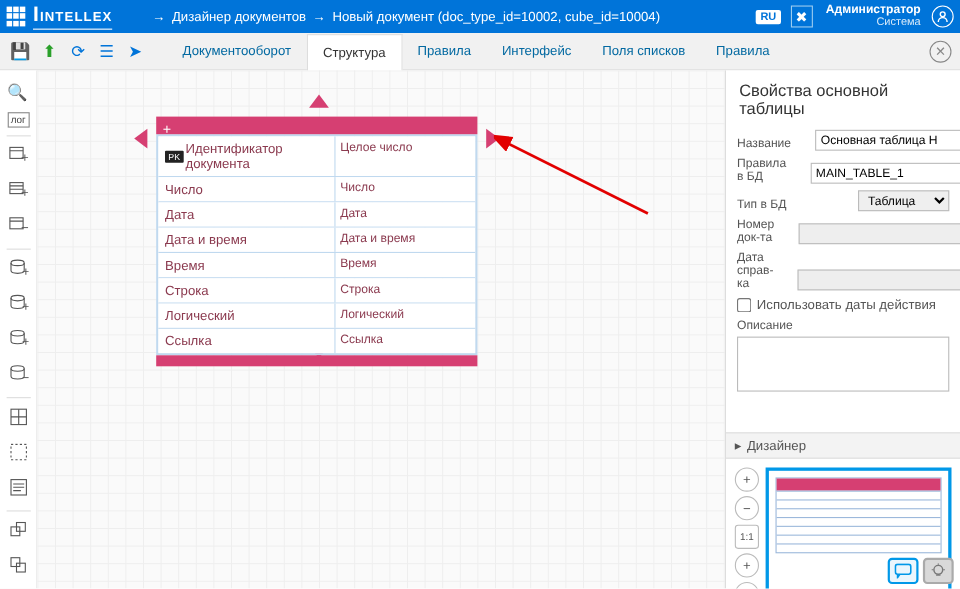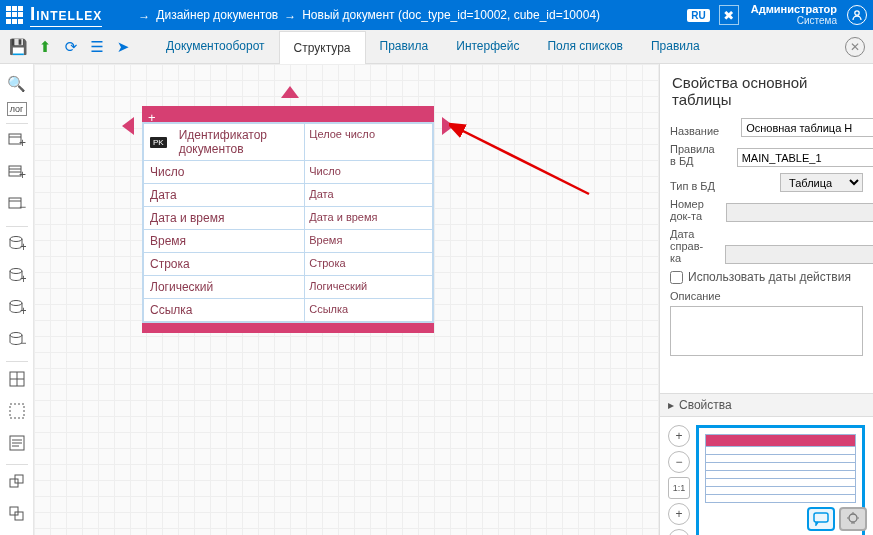--- a/index.html
+++ b/index.html
@@ -27,21 +27,21 @@
 .side{width:34px;background:#fff;border-right:1px solid #e6e6e6;display:flex;flex-direction:column;align-items:center;padding-top:6px;gap:0}
 .side-btn{width:28px;height:28px;display:flex;align-items:center;justify-content:center;color:#444;cursor:pointer;font-size:15px;margin-bottom:4px}
 .side-sep{width:22px;height:1px;background:#ddd;margin:3px 0}
 .canvas{flex:1;background:#fafafa;position:relative;overflow:hidden;background-image:linear-gradient(#eee 1px,transparent 1px),linear-gradient(90deg,#eee 1px,transparent 1px);background-size:16px 16px}
 .table-widget{position:absolute;left:108px;top:42px;width:292px}
 .tw-header{background:#d63f72;color:#fff;text-align:center;padding:8px 4px;font-size:11px;position:relative}
 .tw-plus{position:absolute;left:6px;top:4px;font-size:13px;cursor:pointer}
 .tw-body{border:2px solid #c0d9ef}
 .tw-row{display:flex;border-bottom:1px solid #c0d9ef;background:#fff}
 .tw-row:last-child{border-bottom:none}
-.tw-left{width:56%;display:flex;align-items:center;gap:12px;padding:4px 6px;border-right:1px solid #c0d9ef;color:#8b3a4f;font-size:11px}
+.tw-left{width:56%;display:flex;align-items:center;gap:2px;padding:4px 6px;border-right:1px solid #c0d9ef;color:#8b3a4f;font-size:11px}
 .tw-right{width:44%;padding:4px 4px;color:#8b3a4f;font-size:11px}
 .pk-badge{background:#222;color:#fff;font-size:8px;padding:1px 3px;border-radius:1px}
 .tw-footer{background:#d63f72;height:10px}
 .tri{width:0;height:0;position:absolute}
 .tri.up{left:247px;top:22px;border-left:9px solid transparent;border-right:9px solid transparent;border-bottom:12px solid #d63f72;cursor:pointer}
 .tri.down{left:247px;top:250px;border-left:9px solid transparent;border-right:9px solid transparent;border-top:12px solid #d63f72;cursor:pointer}
 .tri.left{left:88px;top:53px;border-top:9px solid transparent;border-bottom:9px solid transparent;border-right:12px solid #d63f72;cursor:pointer}
 .tri.right{left:408px;top:53px;border-top:9px solid transparent;border-bottom:9px solid transparent;border-left:12px solid #d63f72;cursor:pointer}
 .arrow-annot{position:absolute;pointer-events:none}
 .right-panel{width:214px;border-left:1px solid #ddd;background:#fff;display:flex;flex-direction:column}
@@ -222,21 +222,21 @@
     <div class="tri right"></div>
 
     <div class="table-widget">
       <div class="tw-header">
         <span class="tw-plus">+</span>
       </div>
       <div class="tw-body">
         <div class="tw-row">
             <div class="tw-left">
               <span class="pk-badge">PK</span>
-              <span>Идентификатор документов</span>
+              <span>Идентификатор документа</span>
             </div>
             <div class="tw-right">Целое число</div>
           </div>
         <div class="tw-row">
             <div class="tw-left">
               <span>Число</span>
             </div>
             <div class="tw-right">Число</div>
           </div>
         <div class="tw-row">
@@ -314,21 +314,21 @@
         </div>
       <label class="rp-check">
           <input type="checkbox" style="">
           <span>Использовать даты действия</span>
         </label>
       <div class="rp-label" style="width:auto;margin-bottom:4px">Описание</div>
       <textarea class="rp-textarea" style=""></textarea>
     </div>
     <div class="rp-section">
         <span>▸</span>
-        <span>Свойства</span>
+        <span>Дизайнер</span>
       </div>
     <div class="rp-preview">
       <div class="zoom-col">
         <div class="zoom-btn">+</div>
         <div class="zoom-btn">−</div>
         <div class="zoom-btn sq">1:1</div>
         <div class="zoom-btn">+</div>
         <div class="zoom-btn">−</div>
       </div>
       <div class="preview-box">

